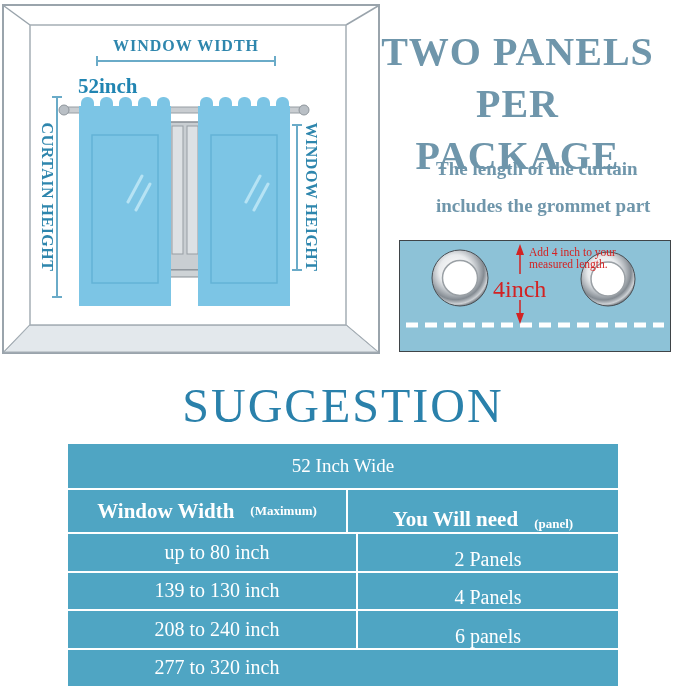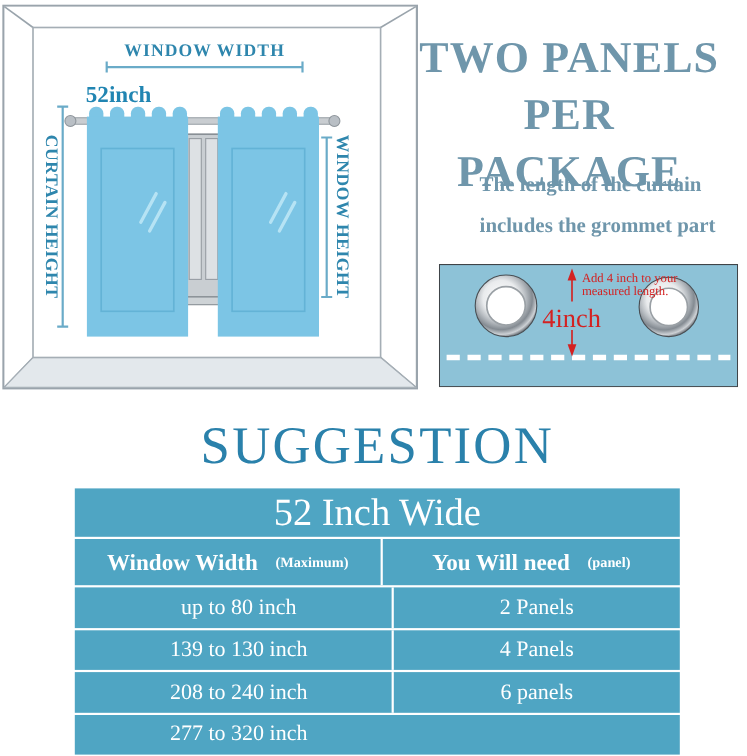--- a/index.html
+++ b/index.html
@@ -24,23 +24,23 @@
     position:absolute;left:68px;top:378px;width:550px;text-align:center;
     font-weight:normal;font-size:48px;color:#2a81ab;letter-spacing:2px;
   }
   .s-table{
     position:absolute;left:68px;top:444px;width:550px;height:242px;
     display:grid;grid-template-rows:44px 42px 1fr 1fr 1fr 1fr;row-gap:2px;
     color:#ffffff;
   }
   .t-row{background:#4fa5c3;display:grid;grid-template-columns:278px 1fr;}
   .t-row.single{display:flex;align-items:center;justify-content:center;}
-  .t-title{font-size:35px;}
+  .t-title{font-size:19px;}
   .t-cell{display:flex;align-items:center;justify-content:center;}
-  .t-cell + .t-cell{border-left:2px solid #ffffff;}
+  .t-cell + .t-cell{border-left:2px solid #ffffff;align-items:flex-end;}
   .t-head{font-weight:bold;font-size:21px;}
   .t-head .sub{font-size:13px;margin-left:16px;font-family:Liberation Serif, serif;}
   .t-data{font-size:20px;padding-left:10px;}
 </style>
 </head>
 <body>
 
 <div class="room-wrap">
   <svg width="378" height="352" viewBox="0 0 378 352">
 

